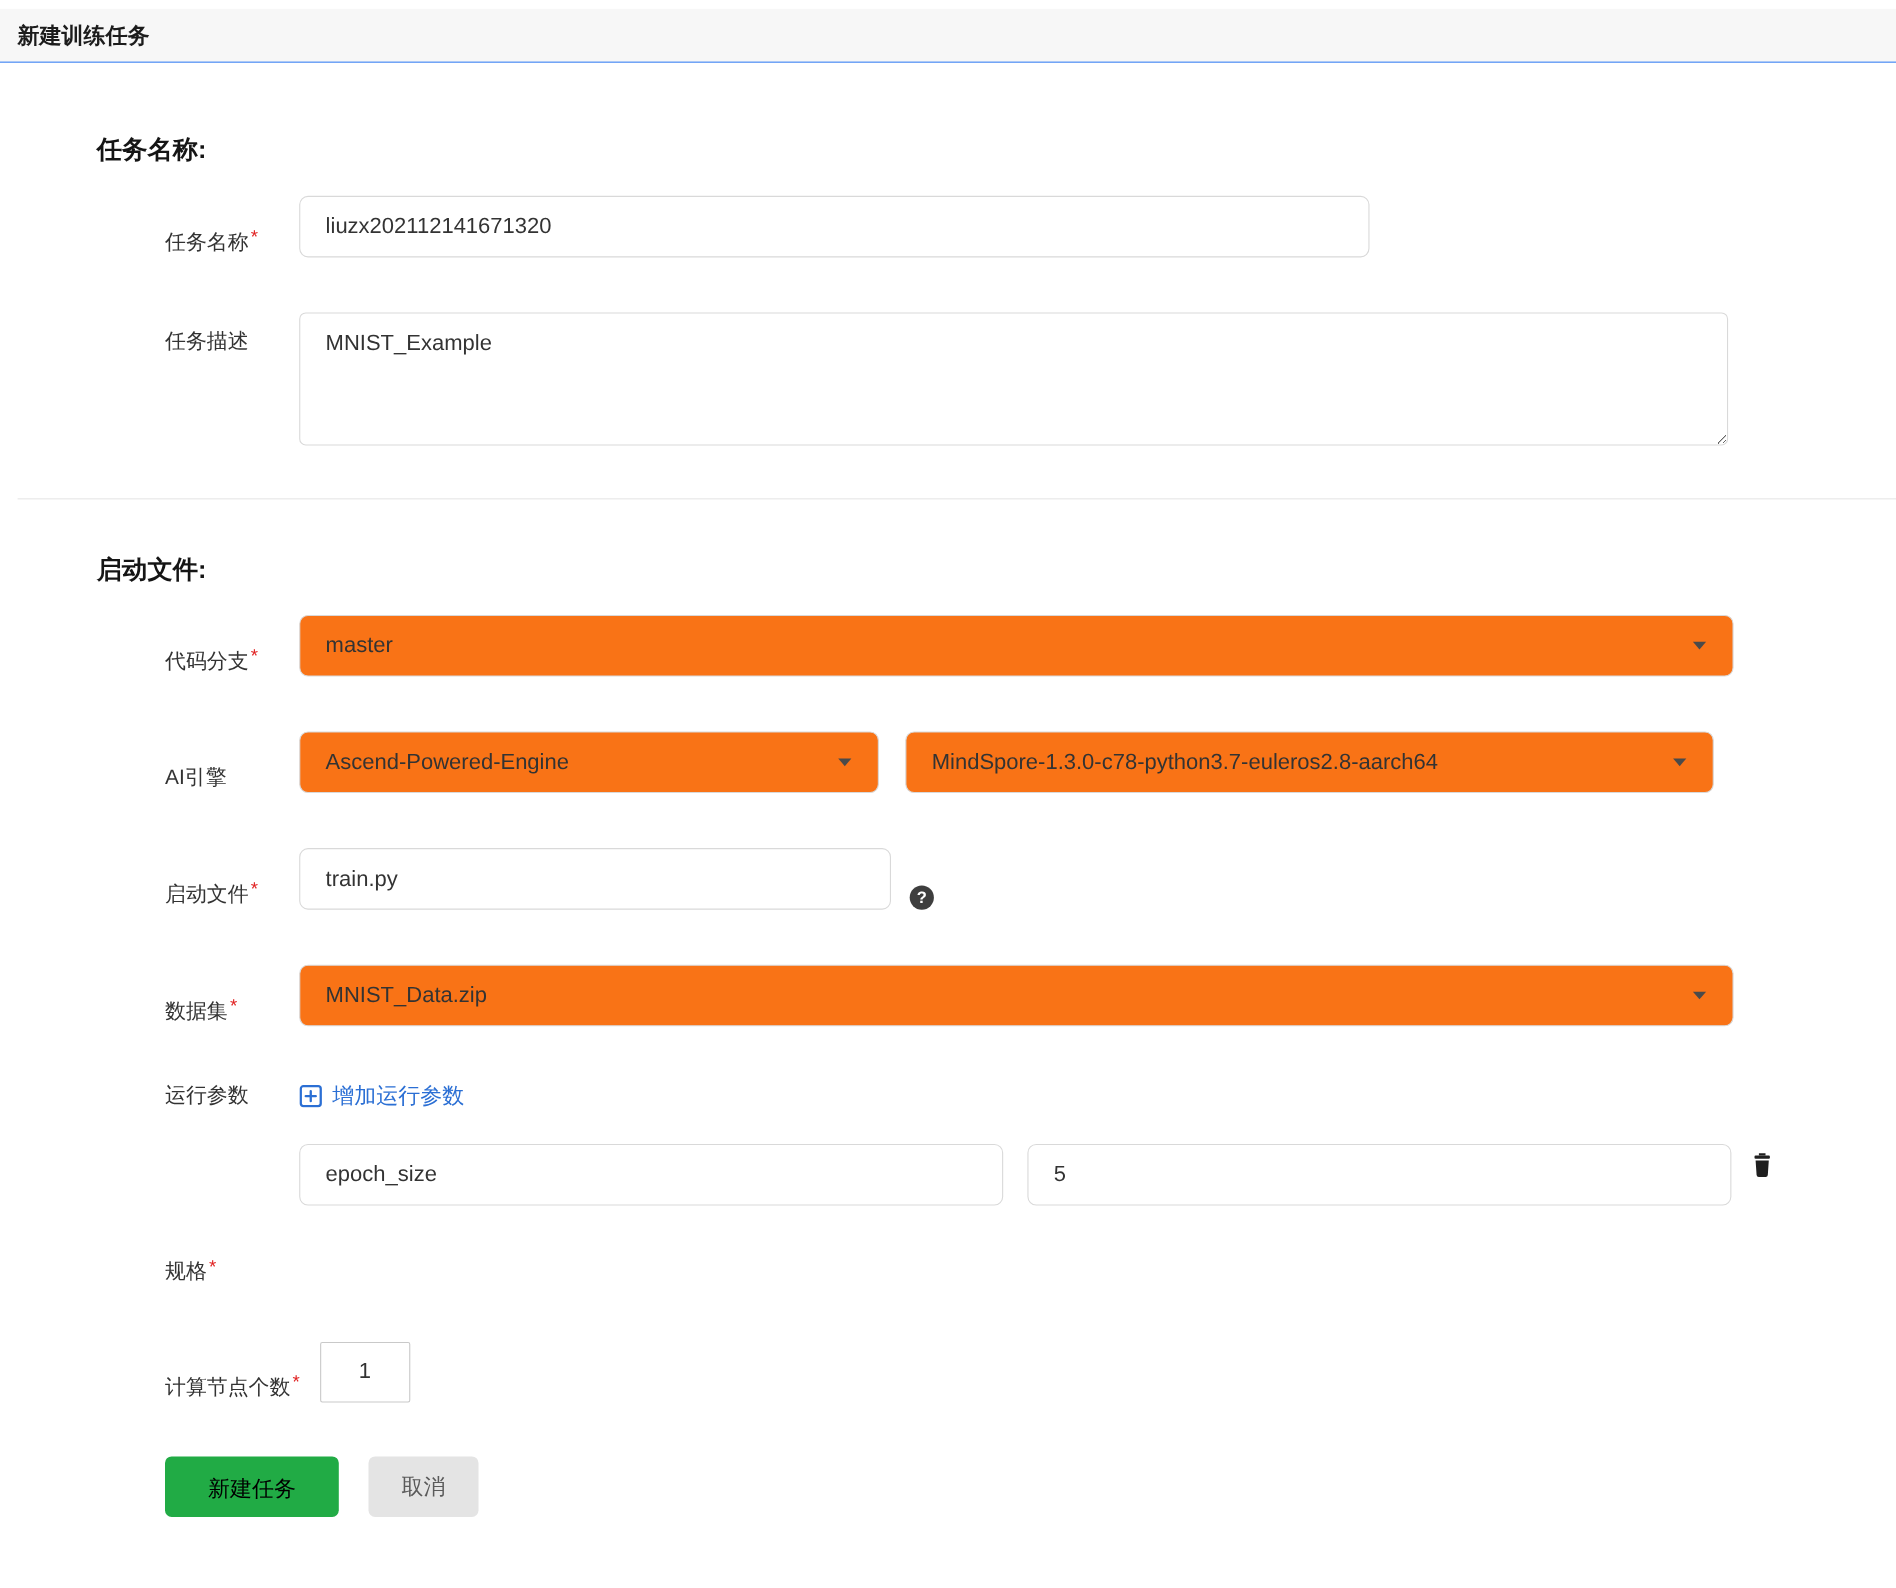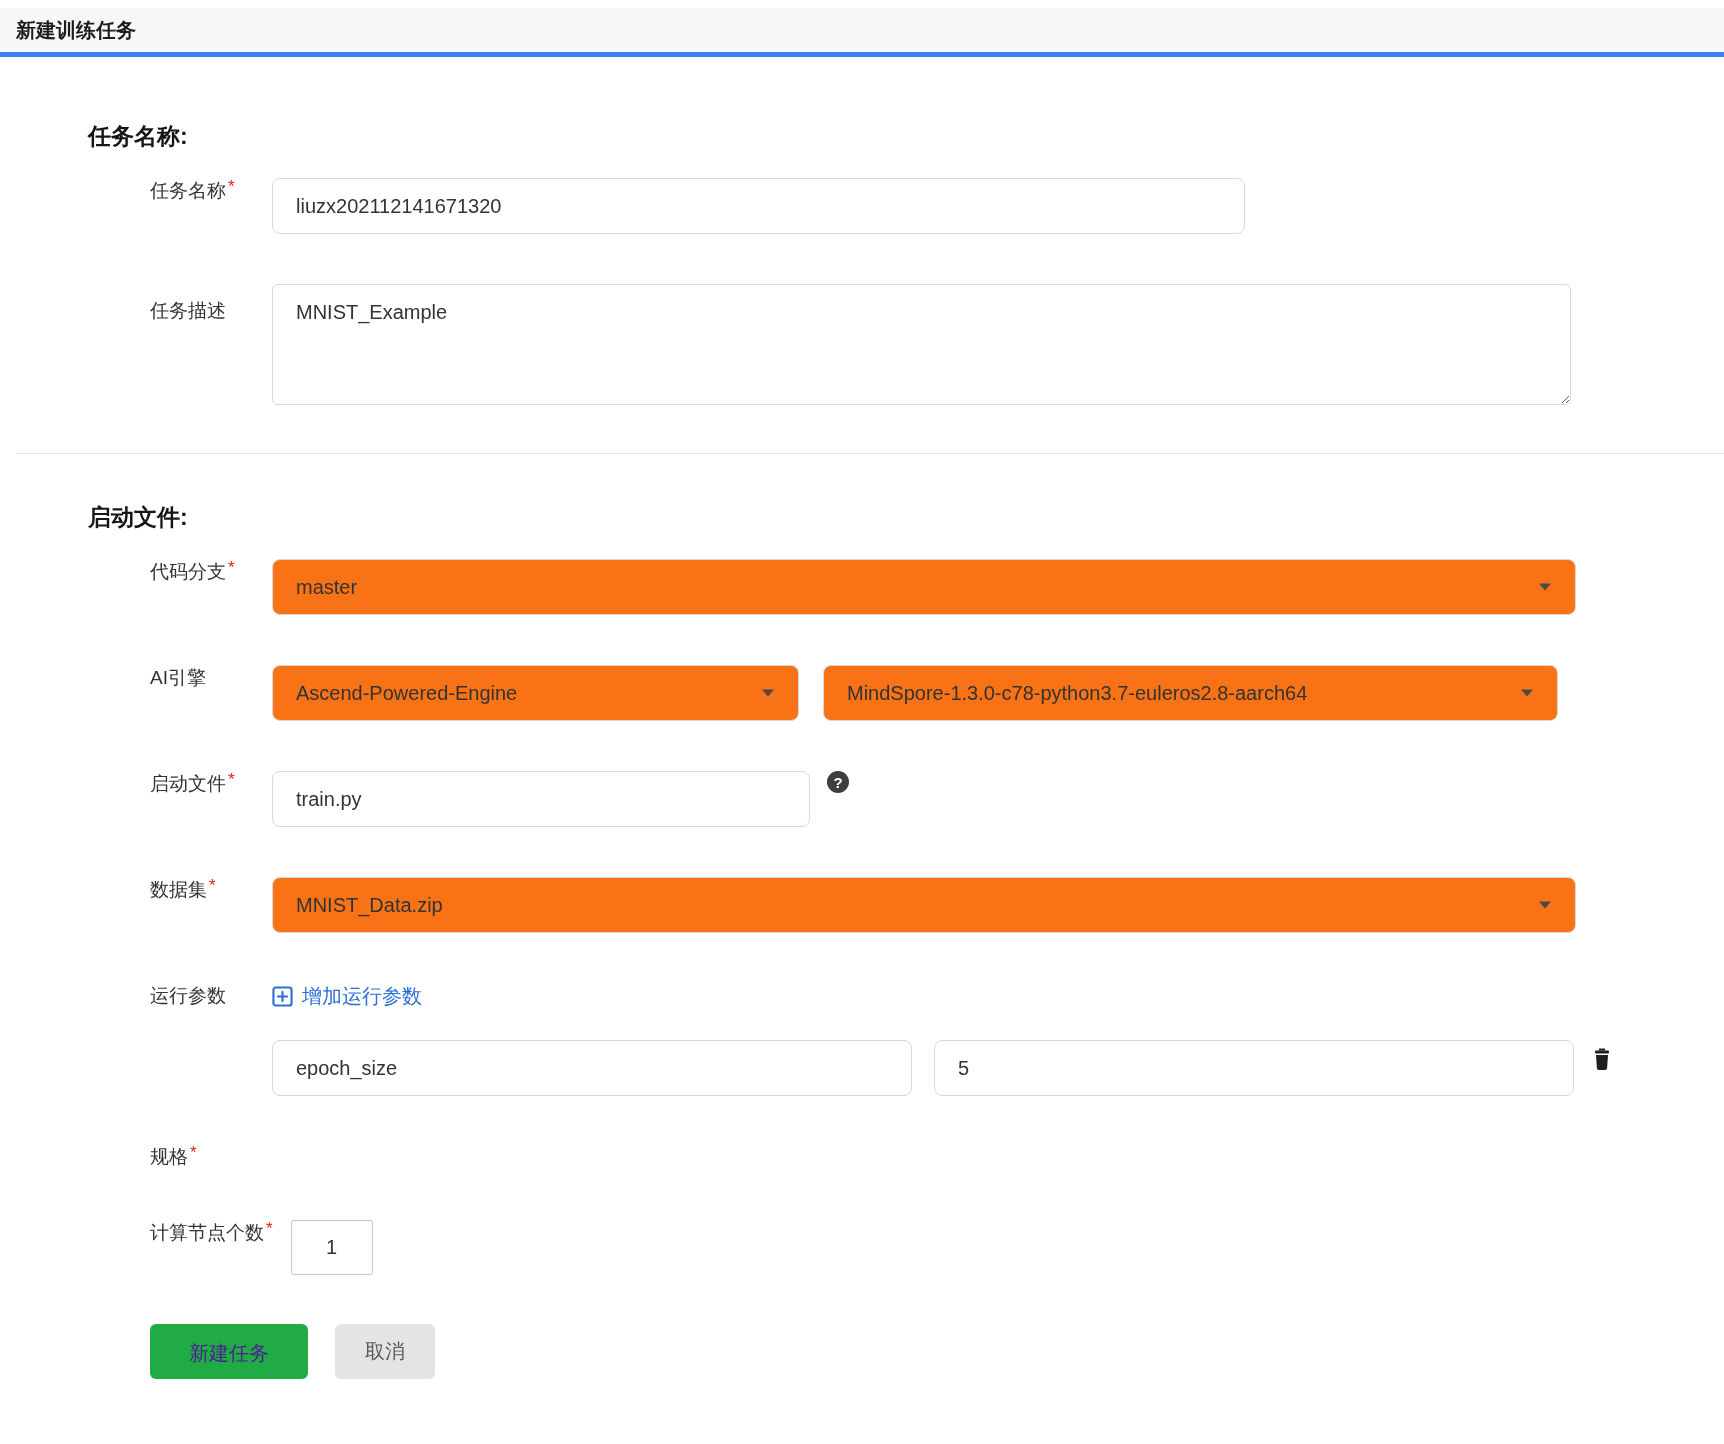--- a/index.html
+++ b/index.html
@@ -5,33 +5,33 @@
   * { box-sizing: border-box; }
   html,body { margin:0; padding:0; }
   body {
     width:1724px; height:1444px;
     background:#fff;
     font-family:"Liberation Sans", sans-serif;
     color:#333;
   }
   .top-gap { height:8px; background:#fff; }
   .page-header {
-    height:49px; background:#f7f7f7; border-bottom:5px solid #3b82f6;
+    height:49px; background:#f7f7f7; border-bottom:1px solid #3b82f6;
     display:flex; align-items:center; padding-left:16px;
   }
   .page-title { font-size:20px; font-weight:bold; color:#1c1c1c; }
 
   .section-title {
     margin-left:88px; font-size:23px; font-weight:bold; color:#151515;
   }
   .basic-title { padding-top:64px; }
   .params-title { padding-top:48px; }
 
   .form-row {
-    display:flex; align-items:flex-start;
+    display:flex; align-items:flex-end;
     margin-left:150px; margin-bottom:50px;
   }
   .form-row.first { margin-top:26px; }
   .row-label {
     width:122px; flex-shrink:0; font-size:19px; color:#333; line-height:1.35;
   }
   .asterisk { color:#e02020; font-size:17px; position:relative; top:-5px; margin-left:2px; }
 
   .text-input {
     height:56px; border:1px solid #d9d9d9; border-radius:8px;
@@ -91,21 +91,21 @@
     width:82px; height:55px; border:1px solid #c9c9c9; border-radius:2px;
     font-size:20px; color:#333; text-align:center; outline:none;
     font-family:"Liberation Sans", sans-serif;
   }
 
   .actions-row { margin-left:150px; margin-top:49px; display:flex; gap:27px; }
   .btn {
     height:55px; border:none; border-radius:6px; font-size:20px;
     font-family:"Liberation Sans", sans-serif; cursor:pointer;
   }
-  .btn-create { background:#21ab45; color:#4c1d95; padding:16px 39px; }
+  .btn-create { background:#21ab45; color:#000000; padding:16px 39px; }
   .btn-cancel { background:#e4e4e4; color:#5a5a5a; padding:0 30px; }
 </style>
 </head>
 <body>
 
 <div class="top-gap"></div>
 
 <div class="page-header">
   <span class="page-title">新建训练任务</span>
 </div>

